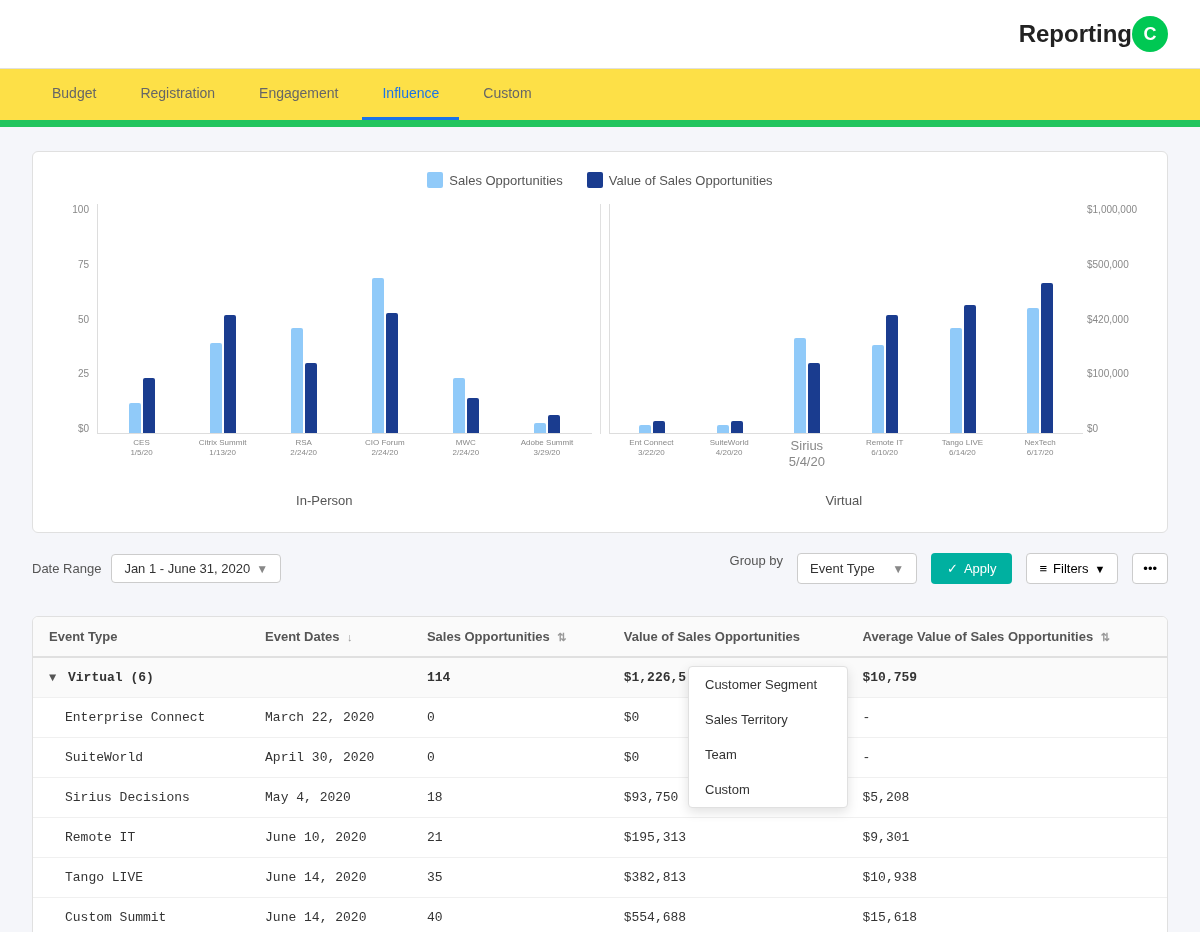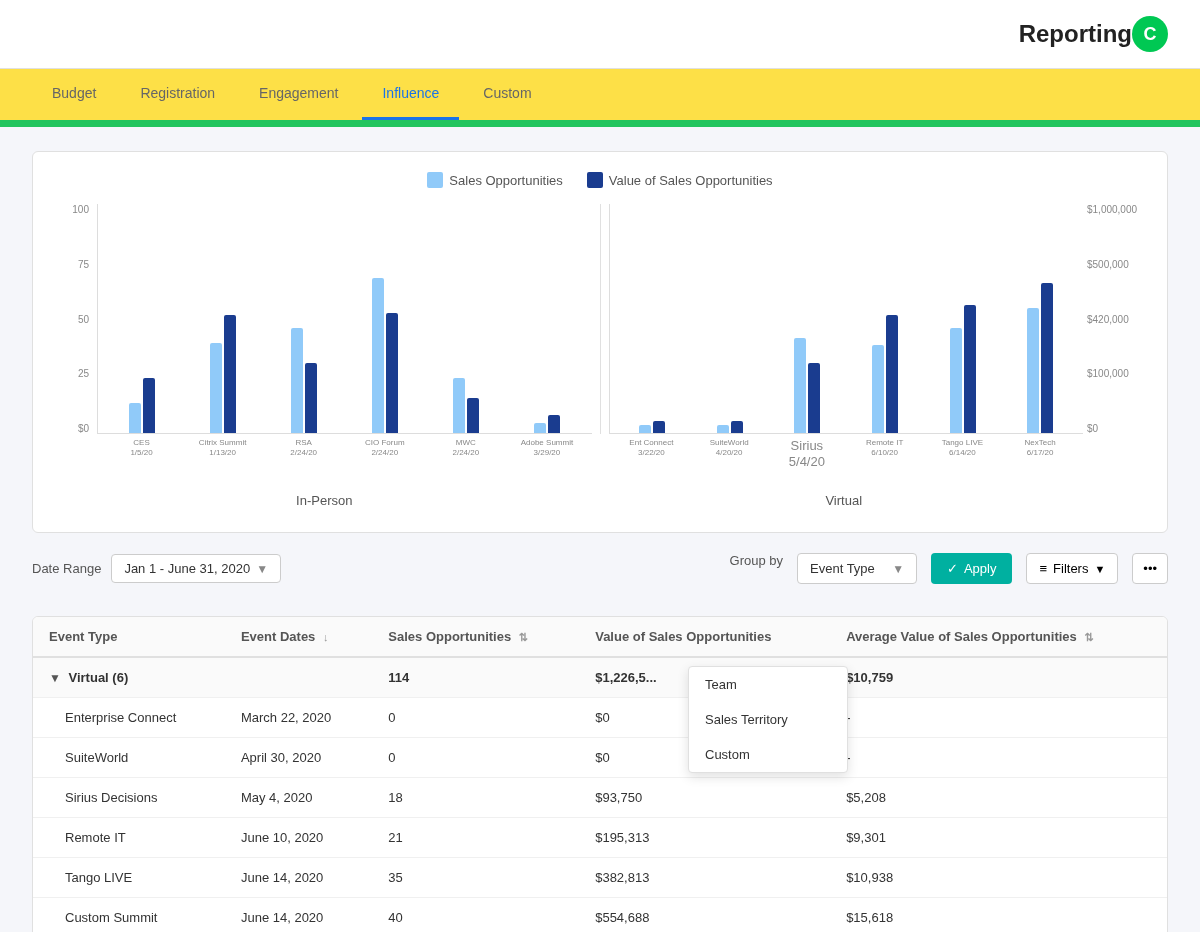--- a/index.html
+++ b/index.html
@@ -34,21 +34,21 @@
     .date-select { border: 1px solid #ccc; border-radius: 4px; padding: 6px 12px; font-size: 13px; background: #fff; cursor: pointer; display: flex; align-items: center; gap: 6px; }
     .group-select { border: 1px solid #ccc; border-radius: 4px; padding: 6px 12px; font-size: 13px; background: #fff; cursor: pointer; display: flex; align-items: center; gap: 6px; min-width: 120px; justify-content: space-between; }
 
     .apply-btn { background: #00b0a0; color: white; border: none; border-radius: 4px; padding: 7px 16px; font-size: 13px; cursor: pointer; display: flex; align-items: center; gap: 6px; }
     .filters-btn { background: #fff; border: 1px solid #ccc; border-radius: 4px; padding: 7px 12px; font-size: 13px; cursor: pointer; display: flex; align-items: center; gap: 6px; }
     .more-btn { background: #fff; border: 1px solid #ccc; border-radius: 4px; padding: 7px 10px; font-size: 13px; cursor: pointer; }
 
     .table-wrap { background: #fff; border: 1px solid #e0e0e0; border-radius: 6px; overflow: hidden; position: relative; }
     table { width: 100%; border-collapse: collapse; }
     th { background: #fafafa; padding: 12px 16px; text-align: left; font-size: 13px; font-weight: 600; color: #555; border-bottom: 2px solid #e0e0e0; white-space: nowrap; }
-    td { padding: 12px 16px; font-size: 13px; color: #333; border-bottom: 1px solid #f0f0f0; }
+    td { padding: 12px 16px; font-size: 13px; color: #333; border-bottom: 1px solid #f0f0f0; font-family: Liberation Mono, monospace; }
     tr.group-row td { font-weight: 600; background: #fafafa; }
 
     .sort-icon { display: inline-block; margin-left: 4px; color: #999; font-size: 11px; }
     .chevron { display: inline-block; margin-right: 4px; font-size: 12px; color: #555; }
 
     
     .dropdown-overlay { position: absolute; background: #fff; border: 1px solid #e0e0e0; border-radius: 4px; box-shadow: 0 4px 12px rgba(0,0,0,0.12); z-index: 100; min-width: 160px; top: 50px; right: 320px; }
     .dropdown-item { padding: 10px 16px; font-size: 13px; color: #333; cursor: pointer; }
   </style>
 </head>
@@ -223,22 +223,23 @@
       </button>
       <button class="more-btn">
         <span>•••</span>
       </button>
     </div>
   </div>
 
   <div style="position:relative;">
 
     <div class="dropdown-overlay">
+      <div class="dropdown-item">Customer Segment</div>
+      <div class="dropdown-item">Sales Territory</div>
       <div class="dropdown-item">Team</div>
-      <div class="dropdown-item">Sales Territory</div>
       <div class="dropdown-item">Custom</div>
     </div>
 
     <div class="table-wrap">
       <table>
         <thead>
           <tr>
             <th>
               <span>Event Type</span>
             </th>

